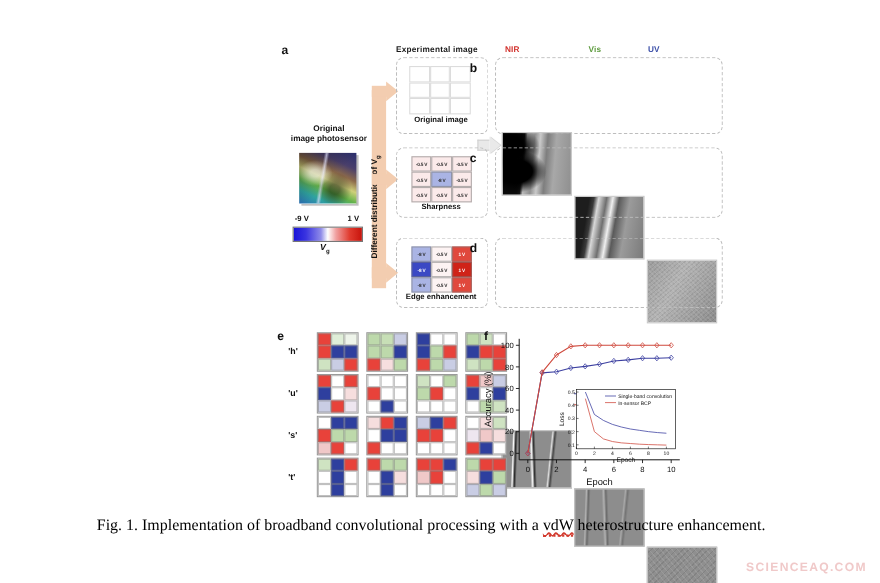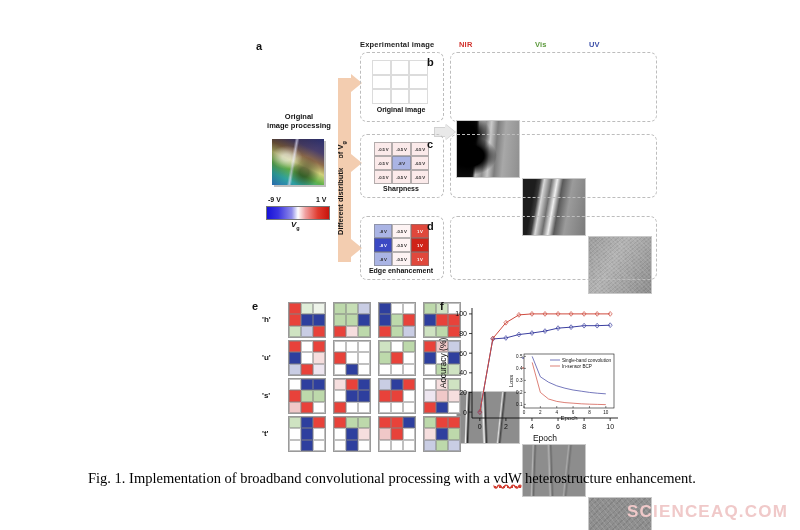--- a/index.html
+++ b/index.html
@@ -123,38 +123,38 @@
     position:absolute;left:88px;top:468px;width:625px;
     font-family:"Liberation Serif",serif;font-size:14.5px;color:#000;line-height:1.5;
   }
   .sq{
     border-bottom:2px dotted #d23b2f;
     text-decoration:underline wavy #d23b2f;
     text-decoration-skip-ink:none;
   }
   .watermark{
     position:absolute;right:12px;bottom:8px;
-    font-size:17px;letter-spacing:1.2px;color:#f0c9c9;font-weight:bold;margin-left:10px;
+    font-size:11px;letter-spacing:1.2px;color:#f0c9c9;font-weight:bold;margin-left:10px;
   }
 </style>
 </head>
 <body>
 
 <div class="fig">
 
   <div class="abs panel-letter" style="left:256px;top:40px;">a</div>
 
   <div class="abs colhead h-kernel" style="left:360px;top:40px;">Experimental image</div>
   <div class="abs colhead h-nir" style="left:459px;top:40px;">NIR</div>
   <div class="abs colhead h-vis" style="left:535px;top:40px;">Vis</div>
   <div class="abs colhead h-uv" style="left:589px;top:40px;">UV</div>
 
   <div class="abs broadband-label" style="left:260px;top:112px;width:78px;">
     <div>Original</div>
-    <div>image processing</div>
+    <div>image photosensor</div>
   </div>
 
   <div class="abs thumb" style="left:272px;top:139px;"></div>
 
   <div class="abs cbar-tick" style="left:268px;top:196px;">-9 V</div>
   <div class="abs cbar-tick" style="left:316px;top:196px;">1 V</div>
   <div class="abs cbar" style="left:266px;top:206px;"></div>
   <div class="abs vg" style="left:291px;top:220px;"><span>V</span><sub>g</sub></div>
 
   <div class="abs arrow-beige vstem" style="left:338px;top:82px;height:180px;"></div>

